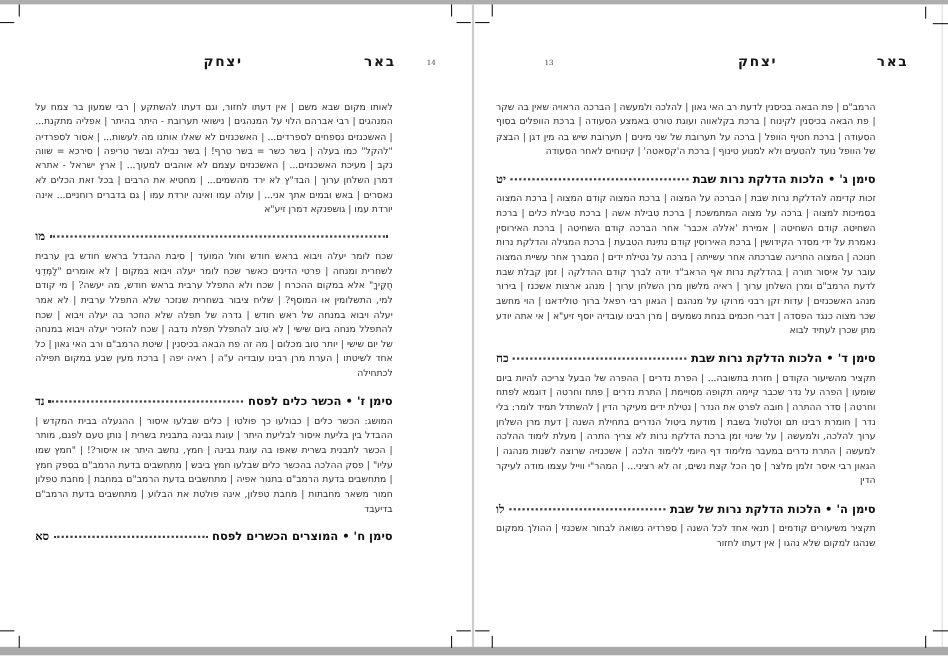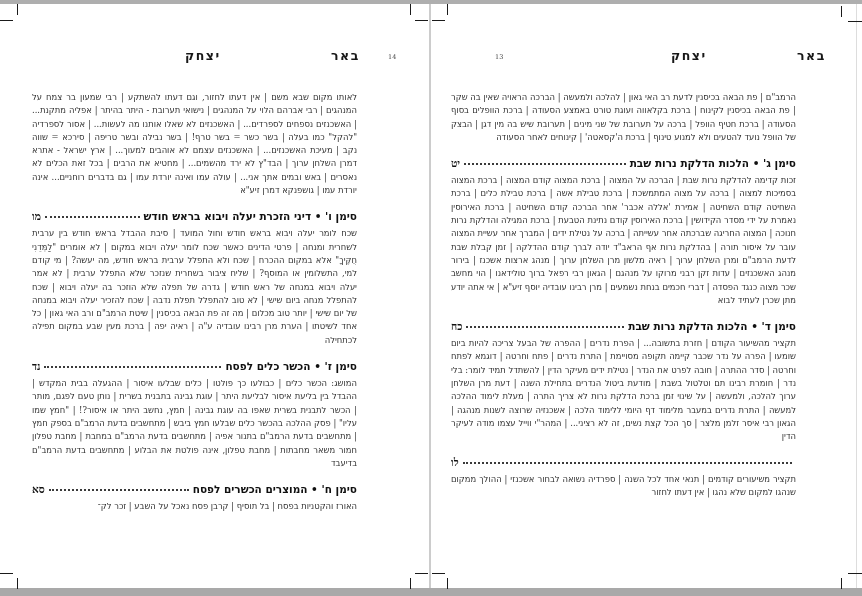--- a/index.html
+++ b/index.html
@@ -80,21 +80,20 @@
   <div class="page-header">
     <span class="hdr-word" style="left:181px;">יצחק</span>
     <span class="hdr-word" style="left:327px;">באר</span>
     <span class="pagenum" style="left:384px;">14</span>
   </div>
   <div class="col">
     <p class="intro">לאותו מקום שבא משם | אין דעתו לחזור, וגם דעתו להשתקע | רבי שמעון בר צמח על המנהגים | רבי אברהם הלוי על המנהגים | נישואי תערובת - היתר בהיתר | אפליה מתקנת... | האשכנזים נספחים לספרדים... | האשכנזים לא שאלו אותנו מה לעשות... | אסור לספרדיה "להקל" כמו בעלה | בשר כשר = בשר טרף! | בשר נבילה ובשר טריפה | סירכא = שווה נקב | מעיכת האשכנזים... | האשכנזים עצמם לא אוהבים למעוך... | ארץ ישראל - אתרא דמרן השלחן ערוך | הבד"ץ לא ירד מהשמים... | מחטיא את הרבים | בכל זאת הכלים לא נאסרים | באש ובמים אתך אני... | עולה עמו ואינה יורדת עמו | גם בדברים רוחניים... אינה יורדת עמו | גושפנקא דמרן זיע"א</p>
 
     <div class="section">
       <h2 class="sec-head">
-        <span class="sec-title">סימן ו' • דיני הזכרת יעלה ויבוא בראש חודש</span>
         <span class="leader"></span>
         <span class="sec-page">מו</span>
       </h2>
       <p class="sec-body">שכח לומר יעלה ויבוא בראש חודש וחול המועד | סיבת ההבדל בראש חודש בין ערבית לשחרית ומנחה | פרטי הדינים כאשר שכח לומר יעלה ויבוא במקום | לא אומרים "לַמְּדֵנִי חֻקֶּיךָ" אלא במקום ההכרח | שכח ולא התפלל ערבית בראש חודש, מה יעשה? | מי קודם למי, התשלומין או המוסף? | שליח ציבור בשחרית שנזכר שלא התפלל ערבית | לא אמר יעלה ויבוא במנחה של ראש חודש | גדרה של תפלה שלא הוזכר בה יעלה ויבוא | שכח להתפלל מנחה ביום שישי | לא טוב להתפלל תפלת נדבה | שכח להזכיר יעלה ויבוא במנחה של יום שישי | יותר טוב מכלום | מה זה פת הבאה בכיסנין | שיטת הרמב"ם ורב האי גאון | כל אחד לשיטתו | הערת מרן רבינו עובדיה ע"ה | ראיה יפה | ברכת מעין שבע במקום תפילה לכתחילה</p>
     </div>
 
     <div class="section">
       <h2 class="sec-head">
         <span class="sec-title">סימן ז' • הכשר כלים לפסח</span>
         <span class="leader"></span>
@@ -102,21 +101,20 @@
       </h2>
       <p class="sec-body">המושג: הכשר כלים | כבולעו כך פולטו | כלים שבלעו איסור | ההגעלה בבית המקדש | ההבדל בין בליעת איסור לבליעת היתר | עוגת גבינה בתבנית בשרית | נותן טעם לפגם, מותר | הכשר לתבנית בשרית שאפו בה עוגת גבינה | חמץ, נחשב היתר או איסור?! | "חמץ שמו עליו" | פסק ההלכה בהכשר כלים שבלעו חמץ ביבש | מתחשבים בדעת הרמב"ם בספק חמץ | מתחשבים בדעת הרמב"ם בתנור אפיה | מתחשבים בדעת הרמב"ם במחבת | מחבת טפלון חמור משאר מחבתות | מחבת טפלון, אינה פולטת את הבלוע | מתחשבים בדעת הרמב"ם בדיעבד</p>
     </div>
 
     <div class="section">
       <h2 class="sec-head">
         <span class="sec-title">סימן ח' • המוצרים הכשרים לפסח</span>
         <span class="leader"></span>
         <span class="sec-page">סא</span>
       </h2>
-      <p class="sec-body">האורז והקטניות בפסח | בל תוסיף | קרבן פסח נאכל על השבע | זכר לק־</p>
     </div>
   </div>
 </section>
 
 <section class="page right">
   <div class="page-header">
     <span class="pagenum" style="left:55px;">13</span>
     <span class="hdr-word" style="left:231px;">יצחק</span>
     <span class="hdr-word" style="left:357px;">באר</span>
   </div>
@@ -136,19 +134,20 @@
       <h2 class="sec-head">
         <span class="sec-title">סימן ד' • הלכות הדלקת נרות שבת</span>
         <span class="leader"></span>
         <span class="sec-page">כח</span>
       </h2>
       <p class="sec-body">תקציר מהשיעור הקודם | חזרת בתשובה... | הפרת נדרים | ההפרה של הבעל צריכה להיות ביום שומעו | הפרה על נדר שכבר קיימה תקופה מסויימת | התרת נדרים | פתח וחרטה | דוגמא לפתח וחרטה | סדר ההתרה | חובה לפרט את הנדר | נטילת ידים מעיקר הדין | להשתדל תמיד לומר: בלי נדר | חומרת רבינו תם וטלטול בשבת | מודעת ביטול הנדרים בתחילת השנה | דעת מרן השלחן ערוך להלכה, ולמעשה | על שינוי זמן ברכת הדלקת נרות לא צריך התרה | מעלת לימוד ההלכה למעשה | התרת נדרים במעבר מלימוד דף היומי ללימוד הלכה | אשכנזיה שרוצה לשנות מנהגה | הגאון רבי איסר זלמן מלצר | סך הכל קצת נשים, זה לא רציני... | המהר"י ווייל עצמו מודה לעיקר הדין</p>
     </div>
 
     <div class="section">
       <h2 class="sec-head">
+        <span class="sec-title">סימן ה' • הלכות הדלקת נרות של שבת</span>
         <span class="leader"></span>
         <span class="sec-page">לו</span>
       </h2>
       <p class="sec-body">תקציר משיעורים קודמים | תנאי אחד לכל השנה | ספרדיה נשואה לבחור אשכנזי | ההולך ממקום שנהגו למקום שלא נהגו | אין דעתו לחזור</p>
     </div>
   </div>
 </section>
 
 </body></html>

